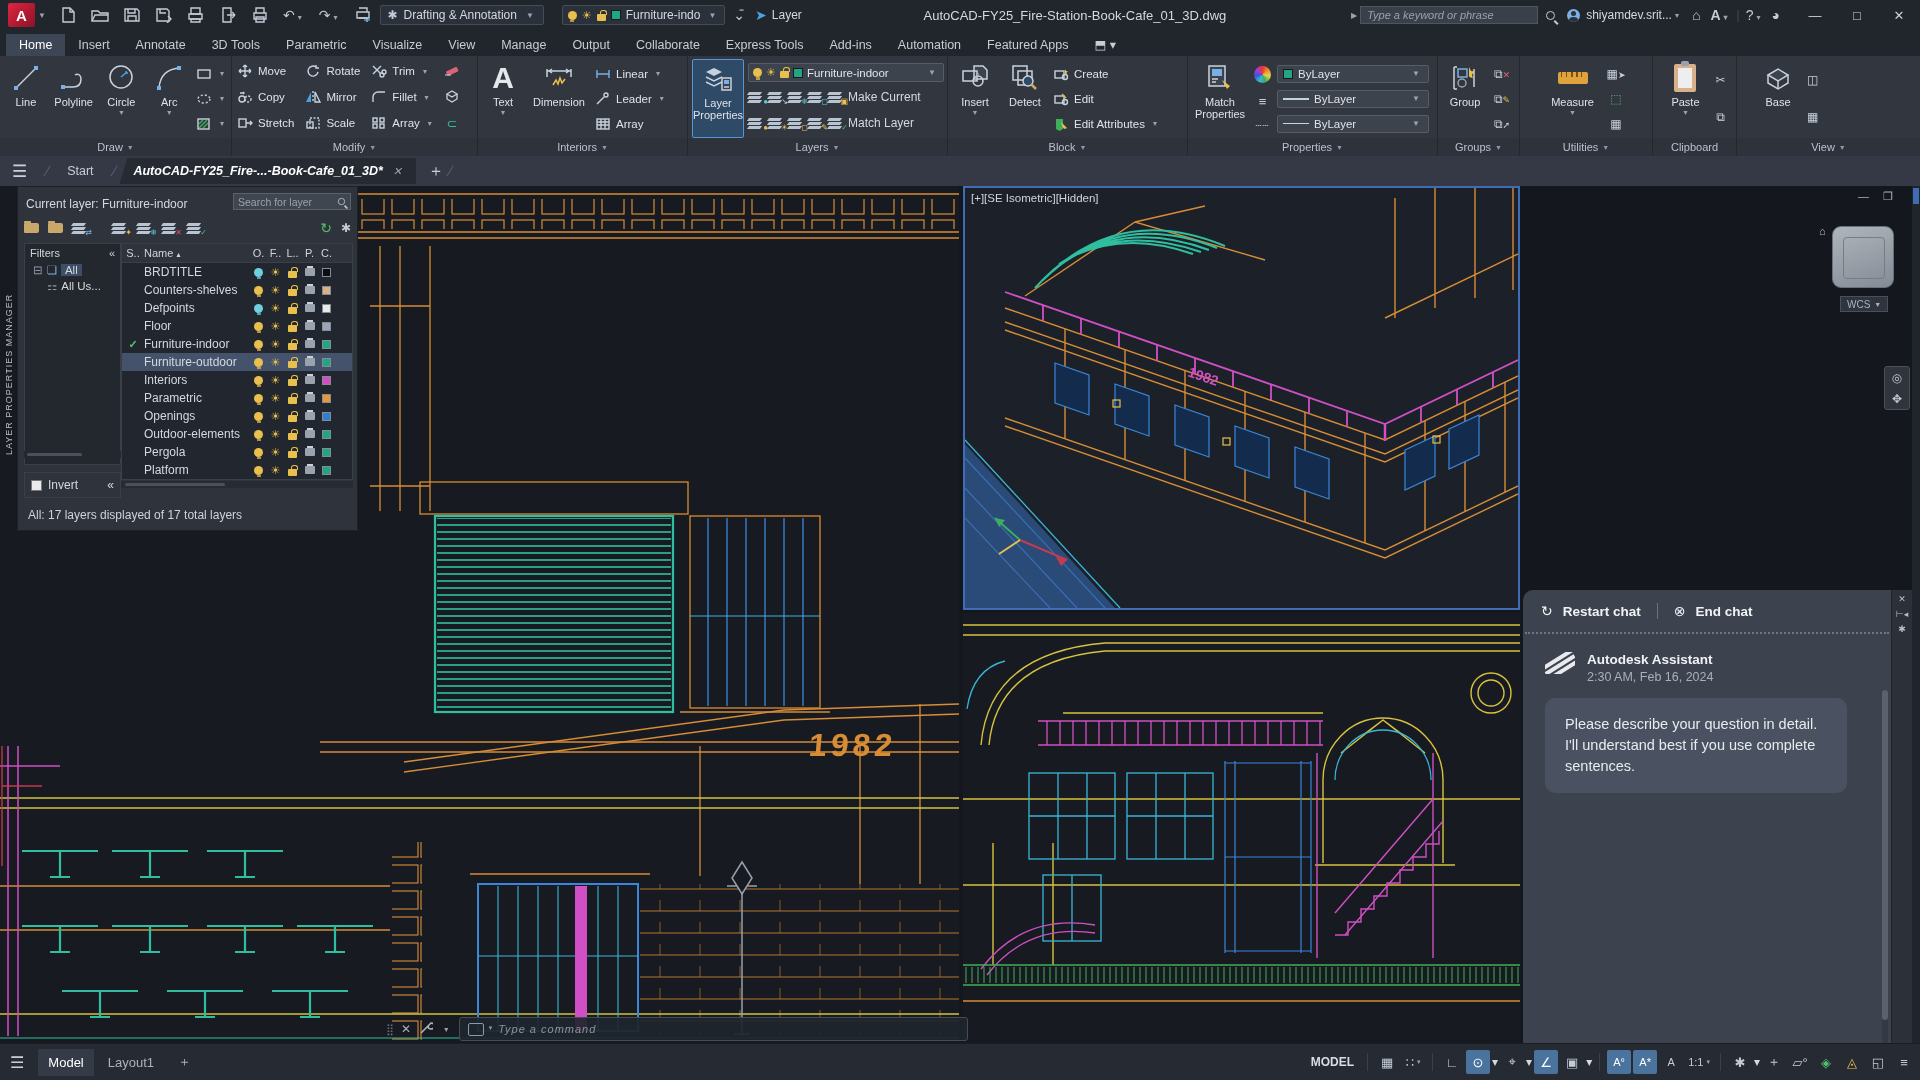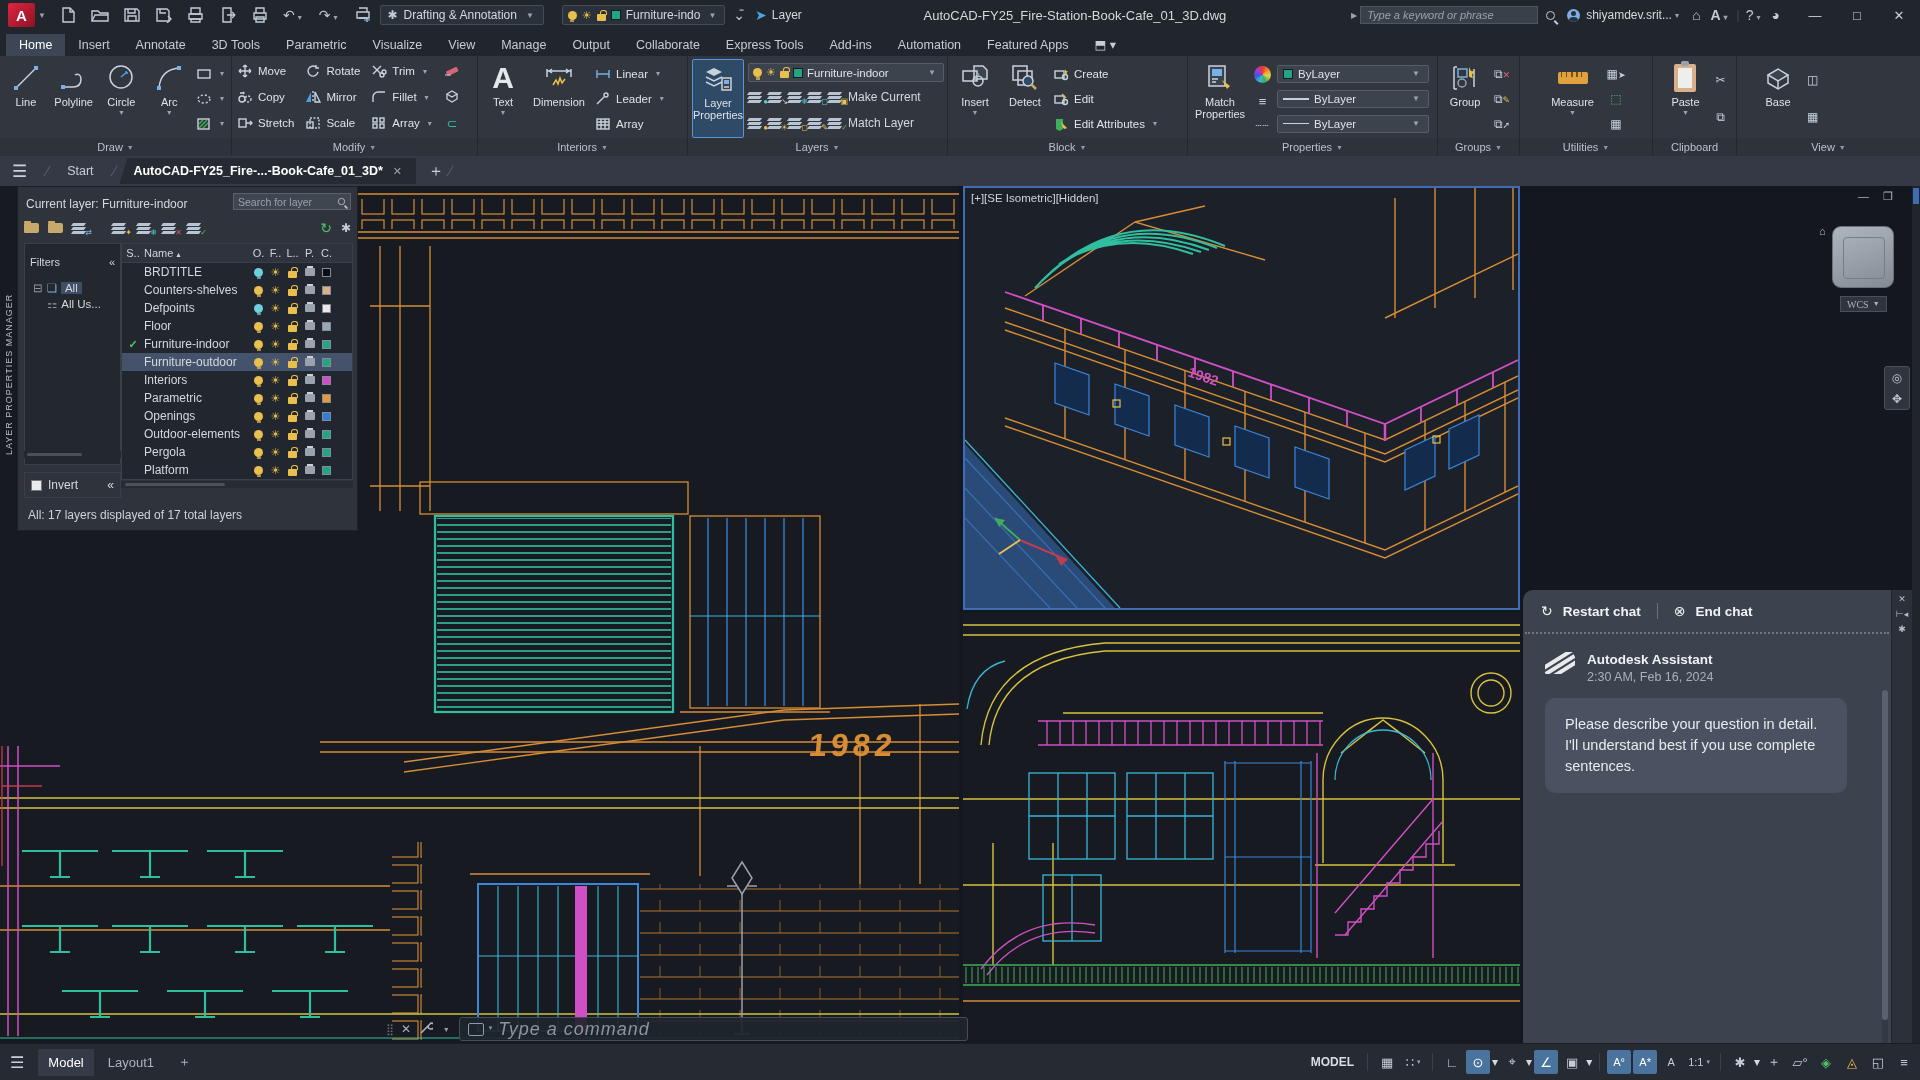--- a/index.html
+++ b/index.html
@@ -85,62 +85,62 @@
   .clipb { width:22px; height:28px; background:#d8b089; border-radius:2px; position:relative; }
   .clipb:before { content:""; position:absolute; left:4px; top:4px; width:14px; height:20px; background:#eee; }
   .clipb:after { content:""; position:absolute; left:7px; top:-3px; width:8px; height:5px; background:#9aa2ad; border-radius:2px; }
 
   
   #filetabs { left:0; top:156px; width:1920px; height:30px; background:#343945; display:flex; align-items:center; }
   .ftburger { color:#c8d0da; font-size:17px; margin:0 14px 0 12px; }
   .slash { color:#5a616b; font-size:14px; transform:skewX(-20deg); margin:0 4px; }
   .ftab { padding:6px 14px; font-size:12.5px; color:#c6cdd6; }
   .ftab.active { background:#262b33; color:#fff; font-weight:bold; clip-path:polygon(8px 0,100% 0,calc(100% - 0px) 100%,0 100%);
-    display:flex; gap:10px; align-items:center; }
+    display:flex; gap:10px; align-items:center;font-style:italic; }
   .ftx { color:#9aa2ad; font-weight:normal; font-size:11px; }
   .ftplus { color:#c6cdd6; font-size:16px; margin-left:12px; }
 
   
   #canvas { left:0; top:186px; width:1920px; height:857px; background:#14181e; overflow:hidden; }
   .vp { position:absolute; overflow:hidden; }
   #vp-left { left:0; top:0; width:959px; height:857px; background:#171b21; }
   #vp-iso { left:963px; top:0; width:557px; height:424px; background:#1b2029; border:2px solid #3f6db5; }
   #vp-bot { left:963px; top:427px; width:557px; height:430px; background:#171b21; }
   .vplabel { position:absolute; left:6px; top:4px; font-size:11.5px; color:#cfd4db; z-index:3; }
   #vscroll { left:1912px; top:0; width:8px; height:857px; background:#20242b; }
   #vscroll .vsth { position:absolute; left:1px; top:2px; width:6px; height:16px; background:#3f6db5; }
 
   
   #vpctl { left:1858px; top:4px; width:50px; height:16px; color:#aab2bc; font-size:11px; display:flex; gap:14px; z-index:3; }
   #viewcube { left:1832px; top:40px; width:62px; height:62px; border-radius:9px; z-index:3;
     background:linear-gradient(160deg,#aeb5bd,#848b94); border:1px solid #6b7178; }
   #viewcube .face { position:absolute; left:10px; top:10px; width:42px; height:42px; border:1px solid #767d85; border-radius:4px; }
   #cubehome { position:absolute; left:-14px; top:-2px; color:#aab2bc; font-size:11px; }
   #wcschip { left:1840px; top:110px; height:16px; padding:0 6px; background:#2f343d; border:1px solid #4a5059;
-    color:#aab2bc; font-size:10px; display:flex; align-items:center; gap:4px; z-index:3;font-family:Liberation Serif, serif; }
+    color:#aab2bc; font-size:10px; display:flex; align-items:center; gap:4px; z-index:3; }
   #navchip { left:1884px; top:180px; width:26px; height:44px; background:#2f343d; border:1px solid #4a5059; border-radius:3px;
     color:#c2cbd6; display:flex; flex-direction:column; align-items:center; justify-content:space-around; font-size:12px; z-index:3; }
 
   
   #palette { left:10px; top:190px; width:358px; height:345px; display:flex; z-index:10; }
   #pstrip { width:17px; background:#2a2e36; border:1px solid #1d2127; display:flex; flex-direction:column; align-items:center; padding:4px 0; }
   #pstrip .pg { color:#b8bfc8; font-size:9px; height:16px; }
   #pvtitle { flex:1; writing-mode:vertical-rl; transform:rotate(180deg); text-align:center;
     font-size:9px; letter-spacing:1px; color:#b8bfc8; }
   #pbody { flex:1; background:#2e333c; border:1px solid #1d2127; position:relative; }
   #pcurrent { position:absolute; left:8px; top:10px; font-size:12px; color:#d5d9de; }
   #psearch { position:absolute; right:6px; top:6px; width:118px; height:17px; background:#3f4650; border:1px solid #5a616b;
     display:flex; align-items:center; padding:0 4px; gap:4px; font-size:10.5px; color:#9aa2ad; }
   #ptools { position:absolute; left:6px; top:30px; right:6px; height:22px; display:flex; align-items:center; gap:9px; }
   .ptool { position:relative; }
   .fold { width:15px; height:10px; background:#c8a96a; border-radius:1px 2px 2px 1px; position:relative; }
   .fold:before { content:""; position:absolute; left:0; top:-2px; width:7px; height:2px; background:#c8a96a; border-radius:1px 1px 0 0; }
   #ptree-all { background:#3e4e66; padding:0 4px; }
   #pfilters { position:absolute; left:6px; top:56px; width:97px; bottom:65px; background:#23272e; border:1px solid #3a4049; font-size:11px; }
-  #pfilters .fhead { display:flex; justify-content:space-between; padding:12px 5px; color:#cfd4da; }
+  #pfilters .fhead { display:flex; justify-content:space-between; padding:3px 5px; color:#cfd4da; }
   .titem { display:flex; gap:4px; padding:1px 2px 1px 8px; color:#d5d9de; font-size:11.5px; align-items:center; }
   #pstub { position:absolute; left:6px; bottom:72px; width:97px; height:7px; background:#23272e; }
   #pstub i { display:block; margin:2px 3px; width:55px; height:3px; background:#4a515c; border-radius:2px; }
   #pinvert { position:absolute; left:6px; bottom:32px; width:97px; height:26px; background:#2e333c; border:1px solid #3a4049;
     display:flex; align-items:center; gap:6px; padding:0 6px; font-size:12px; }
   .chk { width:11px; height:11px; background:#e8eaee; border:1px solid #777; }
   #plist { position:absolute; left:103px; top:56px; right:4px; bottom:50px; background:#22262e; border:1px solid #3a4049; overflow:hidden; }
   .lrow { display:flex; align-items:center; height:18px; font-size:12px; color:#d5d9de; }
   .lrow.hdr { color:#cfd4da; font-size:11px; background:#2e333c; border-bottom:1px solid #3a4049; height:19px; }
   .c-s { width:22px; text-align:center; flex-shrink:0; }
@@ -183,21 +183,21 @@
     font-size:9px; letter-spacing:1px; color:#b8bfc8; padding-top:10px; }
 
   
   #cmdbar { left:386px; top:1016px; width:582px; height:26px; display:flex; align-items:center; gap:8px; z-index:15; }
   #cmdbar .grip { color:#6a7280; font-size:11px; letter-spacing:-1px; }
   #cmdbar .cx { color:#aab2bc; font-size:12px; }
   #cmdbox { flex:1; height:24px; background:rgba(32,37,44,.92); border:1px solid #454c57; border-radius:3px;
     display:flex; align-items:center; padding:0 8px; gap:8px; }
   #cmdbox .cicon { width:16px; height:13px; border:1.4px solid #8a99ab; border-radius:2px; position:relative; }
   #cmdbox .cicon:after { content:"▾"; position:absolute; right:-9px; top:0; font-size:7px; color:#8a99ab; }
-  #cmdtext { font-style:italic; font-size:18px; color:#8d949e; letter-spacing:1px; margin-left:6px; }
+  #cmdtext { font-style:italic; font-size:11px; color:#8d949e; letter-spacing:1px; margin-left:6px; }
 
   
   #statusbar { left:0; top:1043px; width:1920px; height:37px; background:#262b33; border-top:1px solid #1a1e24;
     display:flex; align-items:center; }
   #sb-left { display:flex; align-items:center; gap:4px; padding-left:10px; }
   #sb-burger { color:#c8d0da; font-size:16px; margin-right:10px; }
   .sbtab { padding:6px 10px; font-size:13px; color:#aab2bc; }
   .sbtab.active { color:#fff; background:#343b46; }
   #sb-right { margin-left:auto; display:flex; align-items:center; gap:2px; padding-right:4px; }
   .sb { min-width:24px; height:24px; display:flex; align-items:center; justify-content:center; gap:1px;

